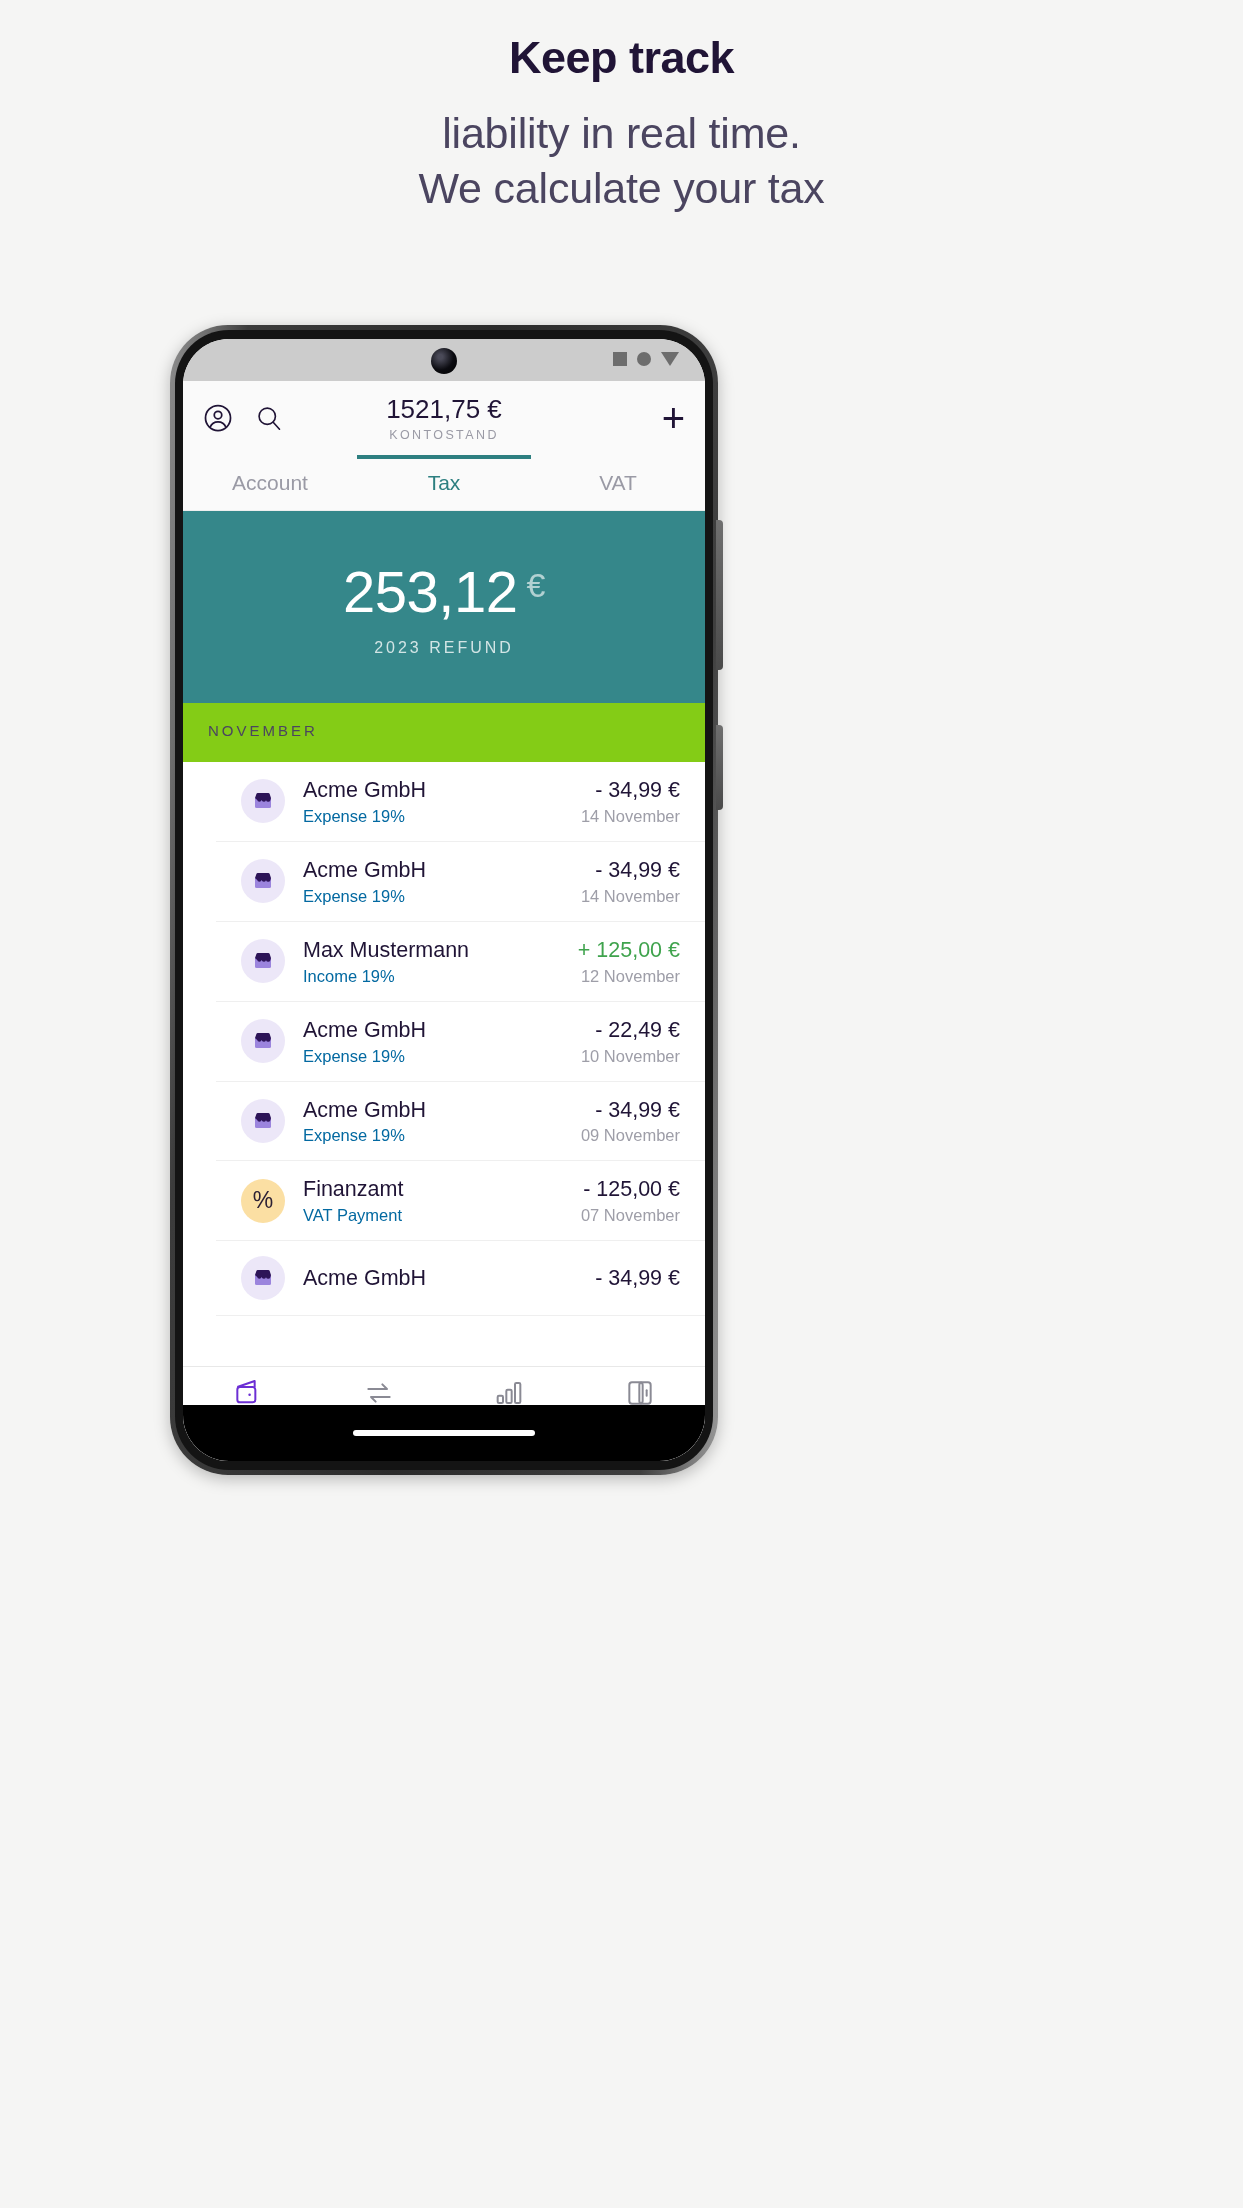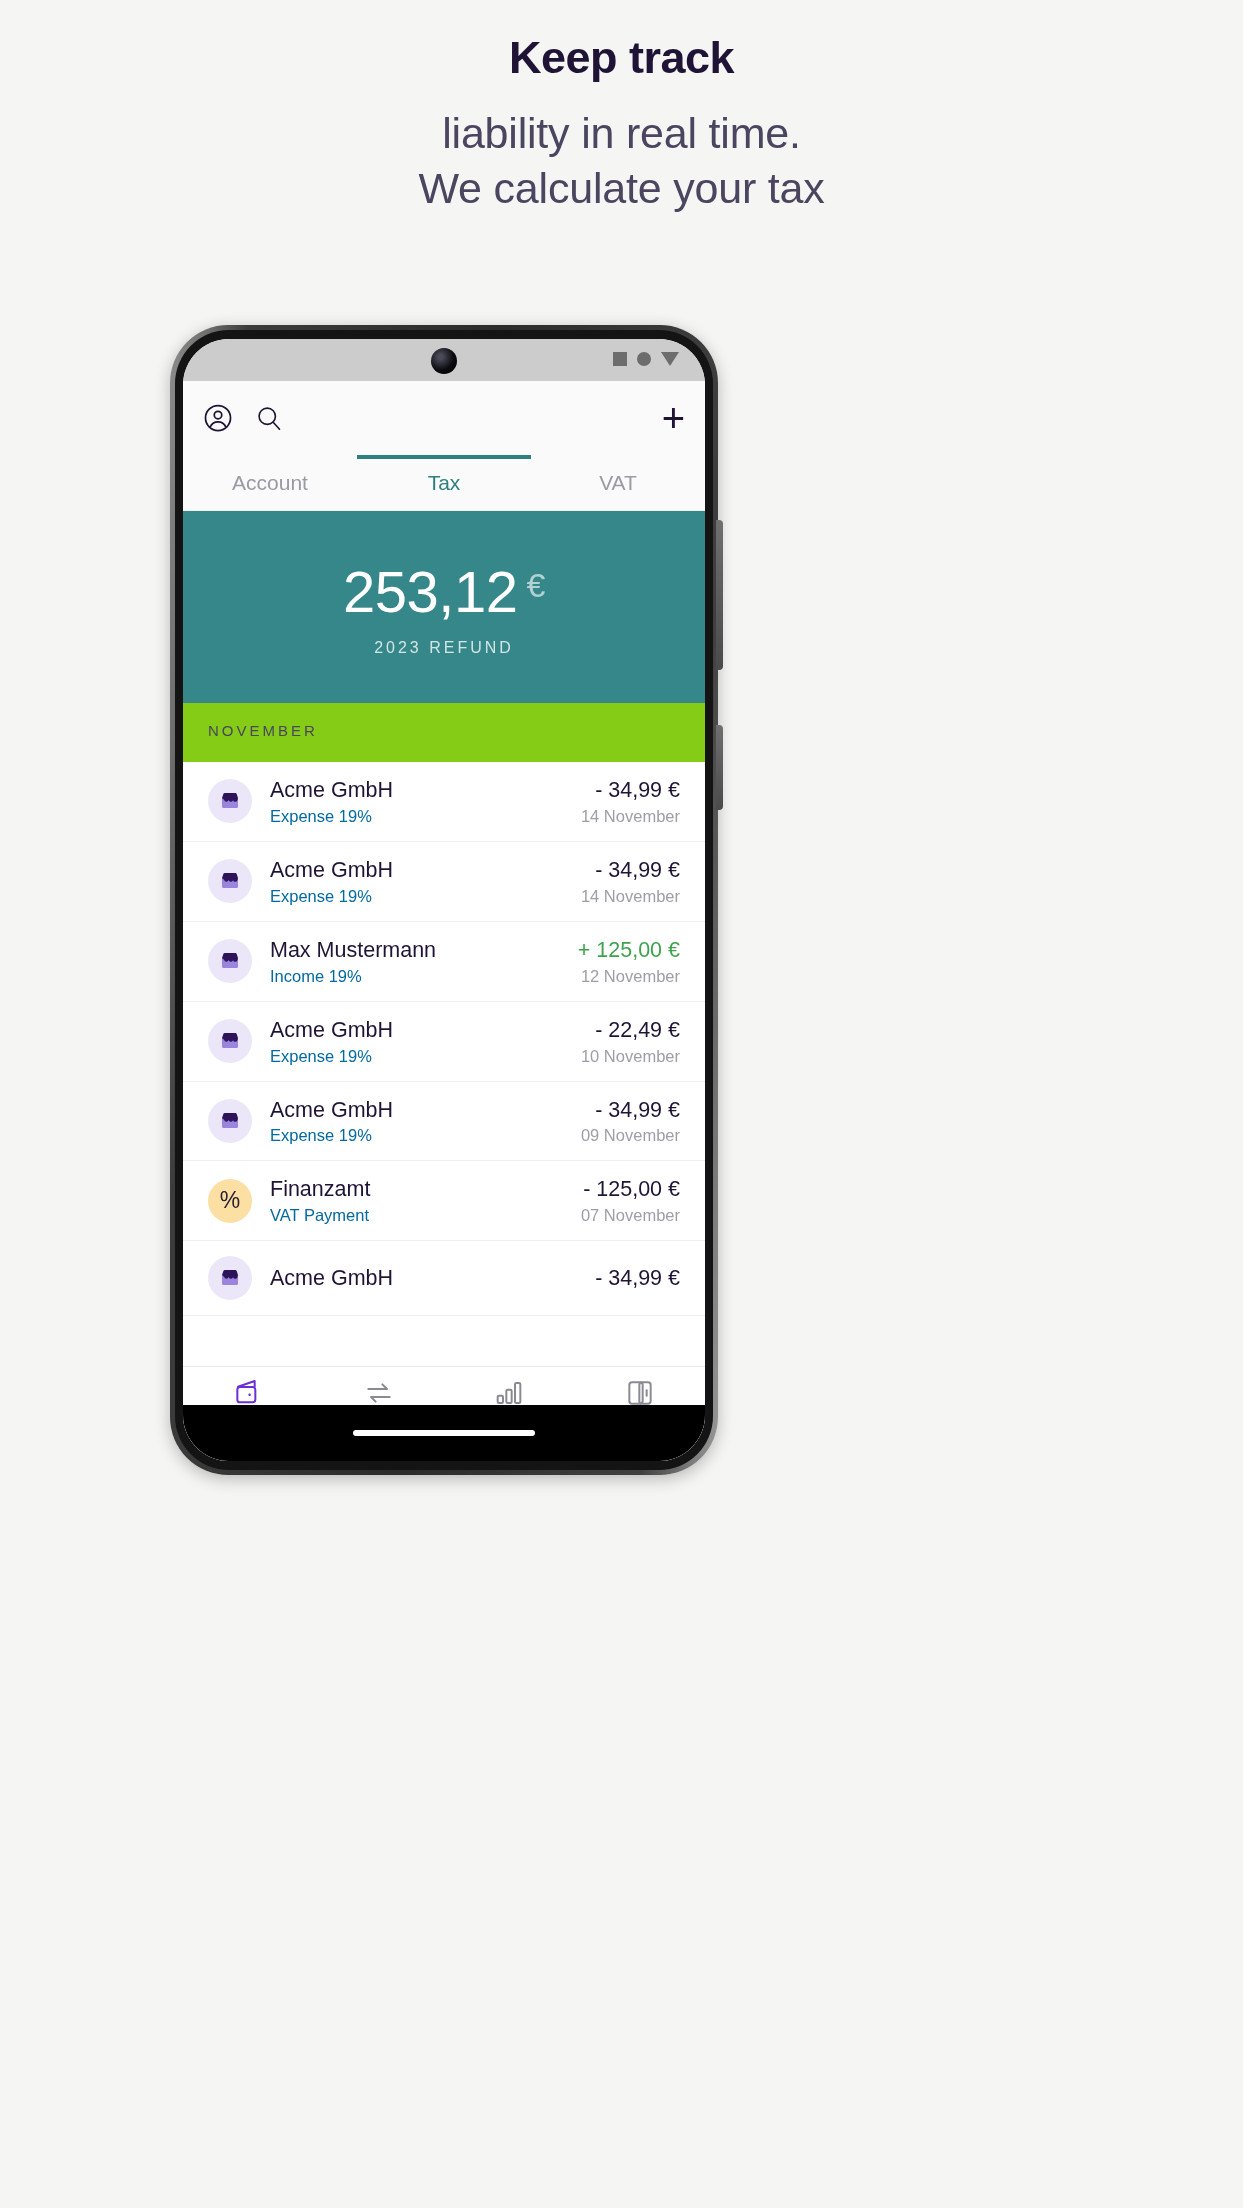--- a/index.html
+++ b/index.html
@@ -171,20 +171,21 @@
     background:#84cc16;
     padding:19px 25px 17px 25px;
     font-size:15px; color:#4b4560; letter-spacing:3px;
     border-bottom:6px solid #84cc16;
   }
   .txn {
     display:flex; align-items:center;
     padding:15px 25px;
     border-bottom:1px solid #efefef;
     background:#ffffff;
+    margin-left:33px;
   }
   .avatar {
     width:44px; height:44px; border-radius:50%;
     flex:0 0 44px;
     display:flex; align-items:center; justify-content:center;
     margin-right:18px;
   }
   .avatar.shop { background:#ece7f8; }
   .avatar.vat  { background:#fbdfa3; }
   .vat-pct { font-size:23px; color:#2c2034; font-weight:400; }
@@ -259,20 +260,24 @@
             </svg>
           </span>
           <span class="icon-btn">
             <svg width="28" height="28" viewBox="0 0 24 24" fill="none" stroke="#201436" stroke-width="1.4">
               <circle cx="10.5" cy="10.5" r="7"></circle>
               <line x1="15.6" y1="15.6" x2="21" y2="21.6" stroke-linecap="round"></line>
             </svg>
           </span>
         </div>
 
+        <div class="balance-block">
+          <div class="balance-amount">1521,75 €</div>
+          <div class="balance-label">KONTOSTAND</div>
+        </div>
 
         <div class="hdr-plus">+</div>
       </div>
 
       <div class="tabs">
         <div class="tab">Account</div>
         <div class="tab active">Tax</div>
         <div class="tab">VAT</div>
       </div>
 

